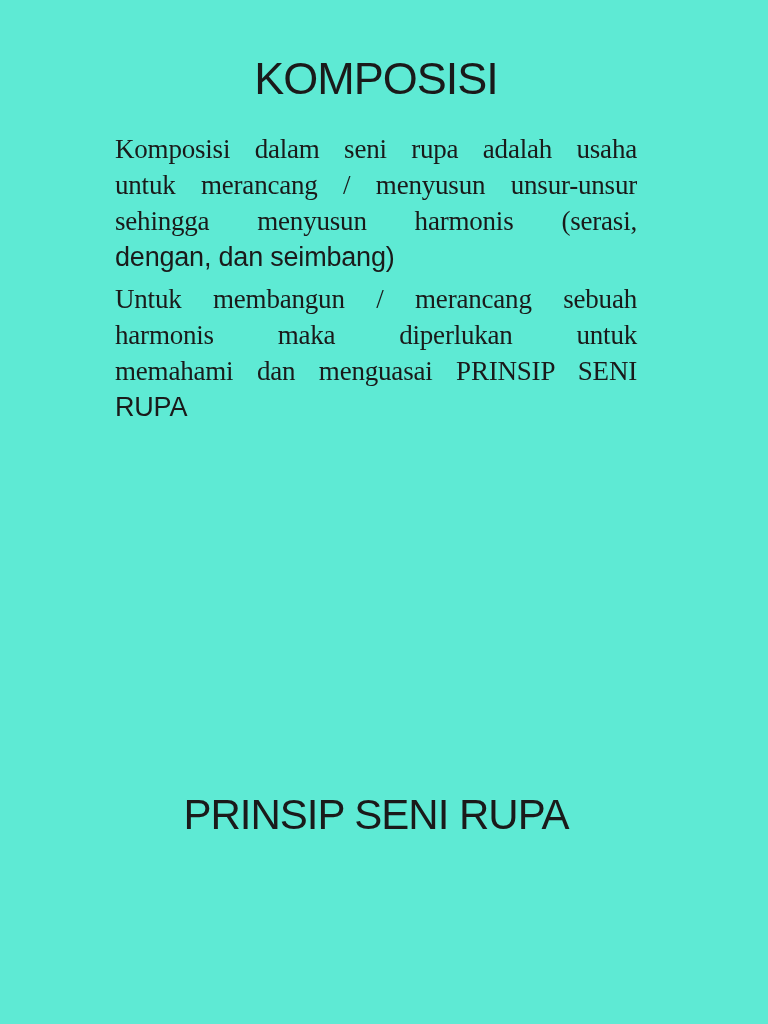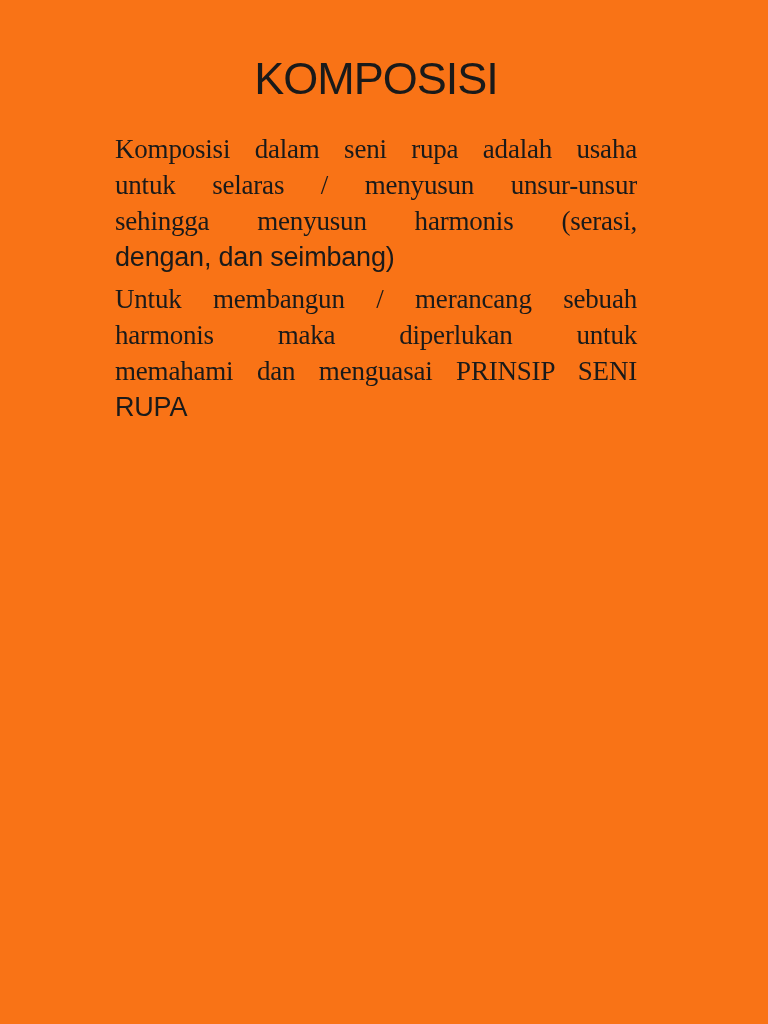--- a/index.html
+++ b/index.html
@@ -4,21 +4,21 @@
 <style>
   html, body {
     margin: 0;
     padding: 0;
     background: #ffffff;
   }
   .page {
     position: relative;
     width: 768px;
     height: 1024px;
-    background: #f97316;
+    background: #5eead4;
     overflow: hidden;
     font-family: "Liberation Sans", sans-serif;
     color: #1a1a1a;
   }
   .column {
     position: absolute;
     left: 115px;
     width: 522px;
   }
   .slide-title-1 {
@@ -60,28 +60,29 @@
 <body>
 
 <div class="page">
 
   <div class="column slide-title-1">KOMPOSISI</div>
 
   <div class="column body-block">
 
     <div class="para">
       <div class="jline">Komposisi dalam seni rupa adalah usaha</div>
-      <div class="jline">untuk selaras / menyusun unsur-unsur</div>
+      <div class="jline">untuk merancang / menyusun unsur-unsur</div>
       <div class="jline">sehingga menyusun harmonis (serasi,</div>
       <div class="lline">dengan, dan seimbang)</div>
     </div>
 
     <div class="para">
       <div class="jline">Untuk membangun / merancang sebuah</div>
       <div class="jline">harmonis maka diperlukan untuk</div>
       <div class="jline">memahami dan menguasai PRINSIP SENI</div>
       <div class="lline">RUPA</div>
     </div>
 
   </div>
 
+  <div class="column slide-title-2">PRINSIP SENI RUPA</div>
 
 </div>
 
 </body></html>

